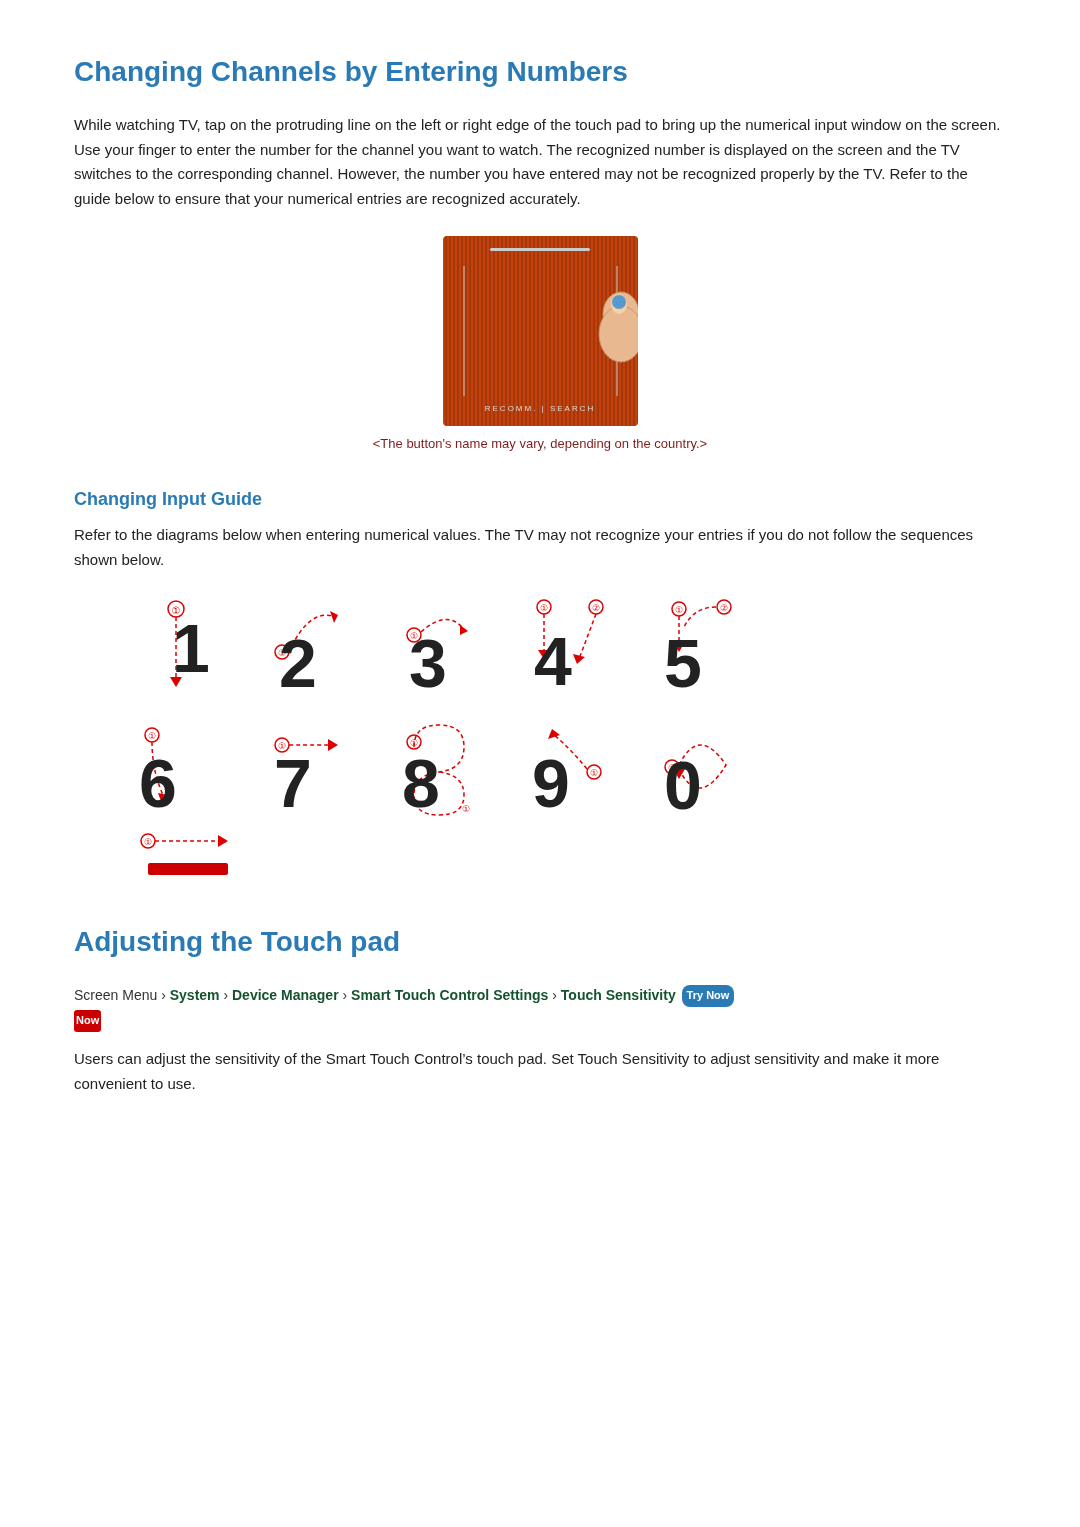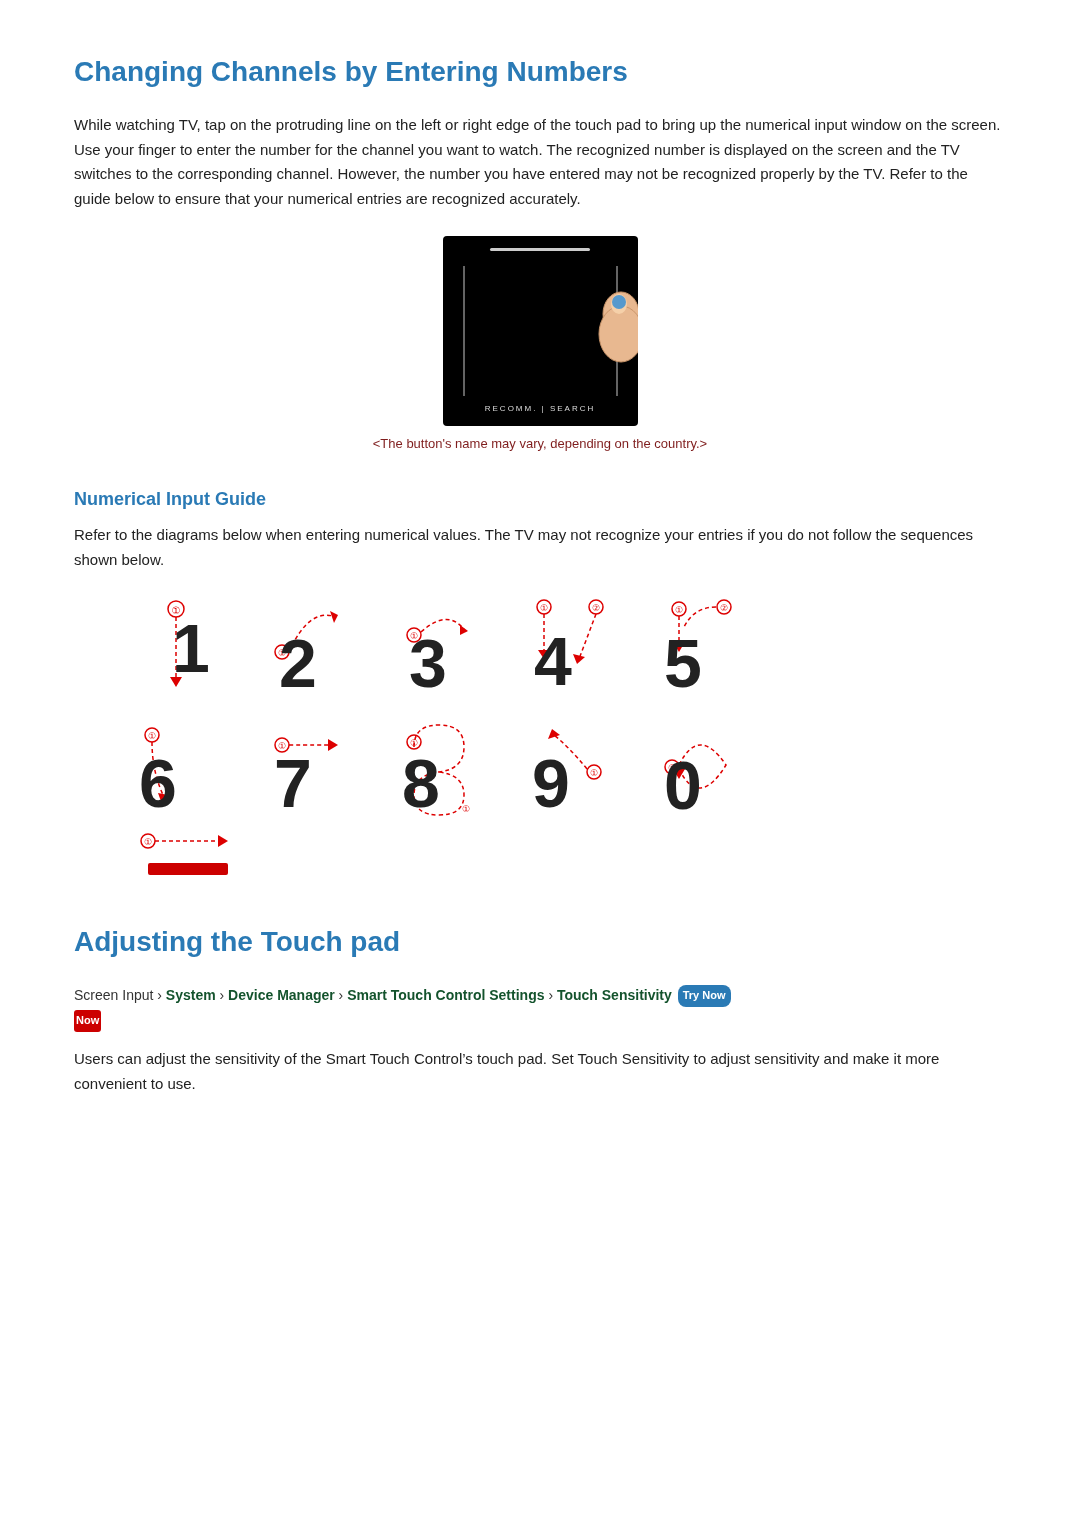--- a/index.html
+++ b/index.html
@@ -106,21 +106,21 @@
       border-radius: 3px;
       padding: 1px 2px;
       margin-left: 0;
       vertical-align: middle;
     }
     
     .tp-stripes {
       width: 195px;
       height: 190px;
       position: relative;
-      background: #000000;
+      background: #c2410c;
       overflow: hidden;
       border-radius: 4px;
     }
     .tp-stripes::before {
       content: '';
       position: absolute;
       inset: 0;
       background: repeating-linear-gradient(
         90deg,
         transparent,
@@ -193,21 +193,21 @@
 
           <circle cx="28" cy="18" r="7" fill="#3a8fd4" opacity="0.85"></circle>
         </svg>
       </div>
     </div>
     <p class="caption">&lt;The button's name may vary, depending on the country.&gt;</p>
   </div>
 </section>
 
 <section class="numerical-guide-section">
-  <h2 class="sub-title">Numerical Input Guide</h2>
+  <h2 class="sub-title">Changing Input Guide</h2>
   <p class="body-text">Refer to the diagrams below when entering numerical values. The TV may not recognize your entries if you do not follow the sequences shown below.</p>
 
   <div class="numbers-grid">
 
     <div class="numbers-row">
 
       <div class="num-item">
         <svg width="90" height="100" viewBox="0 0 90 100" overflow="visible">
 
           <circle cx="42" cy="12" r="8" fill="none" stroke="#d00" stroke-width="1.5"></circle>
@@ -348,21 +348,21 @@
       <rect x="14" y="36" width="80" height="12" rx="2" fill="#c00"></rect>
     </svg>
   </div>
 
 </section>
 
 <section class="adjusting-section">
   <h1 class="section-title">Adjusting the Touch pad</h1>
 
   <div class="breadcrumb">
-    <span>Screen Input</span>
+    <span>Screen Menu</span>
     <span> › </span>
     <span class="link">System</span>
     <span> › </span>
     <span class="link">Device Manager</span>
     <span> › </span>
     <span class="link">Smart Touch Control Settings</span>
     <span> › </span>
     <span class="link">Touch Sensitivity</span>
     <span class="try-now">Try Now</span>
     <br>

